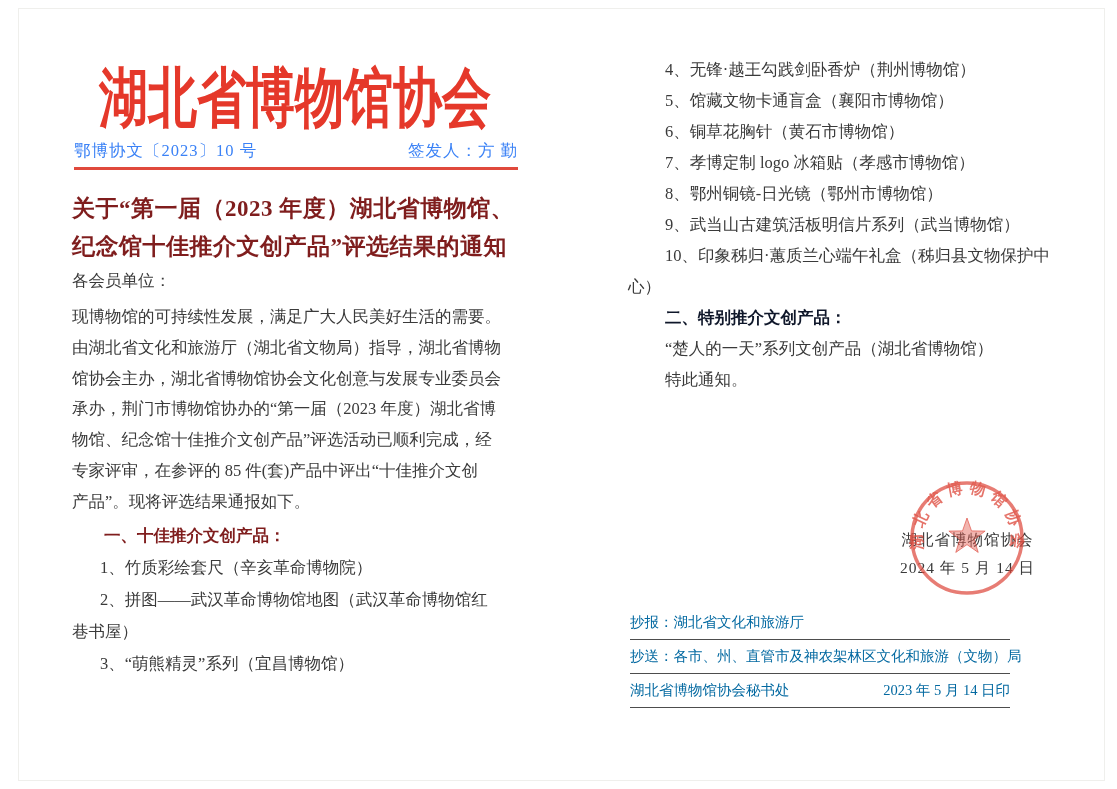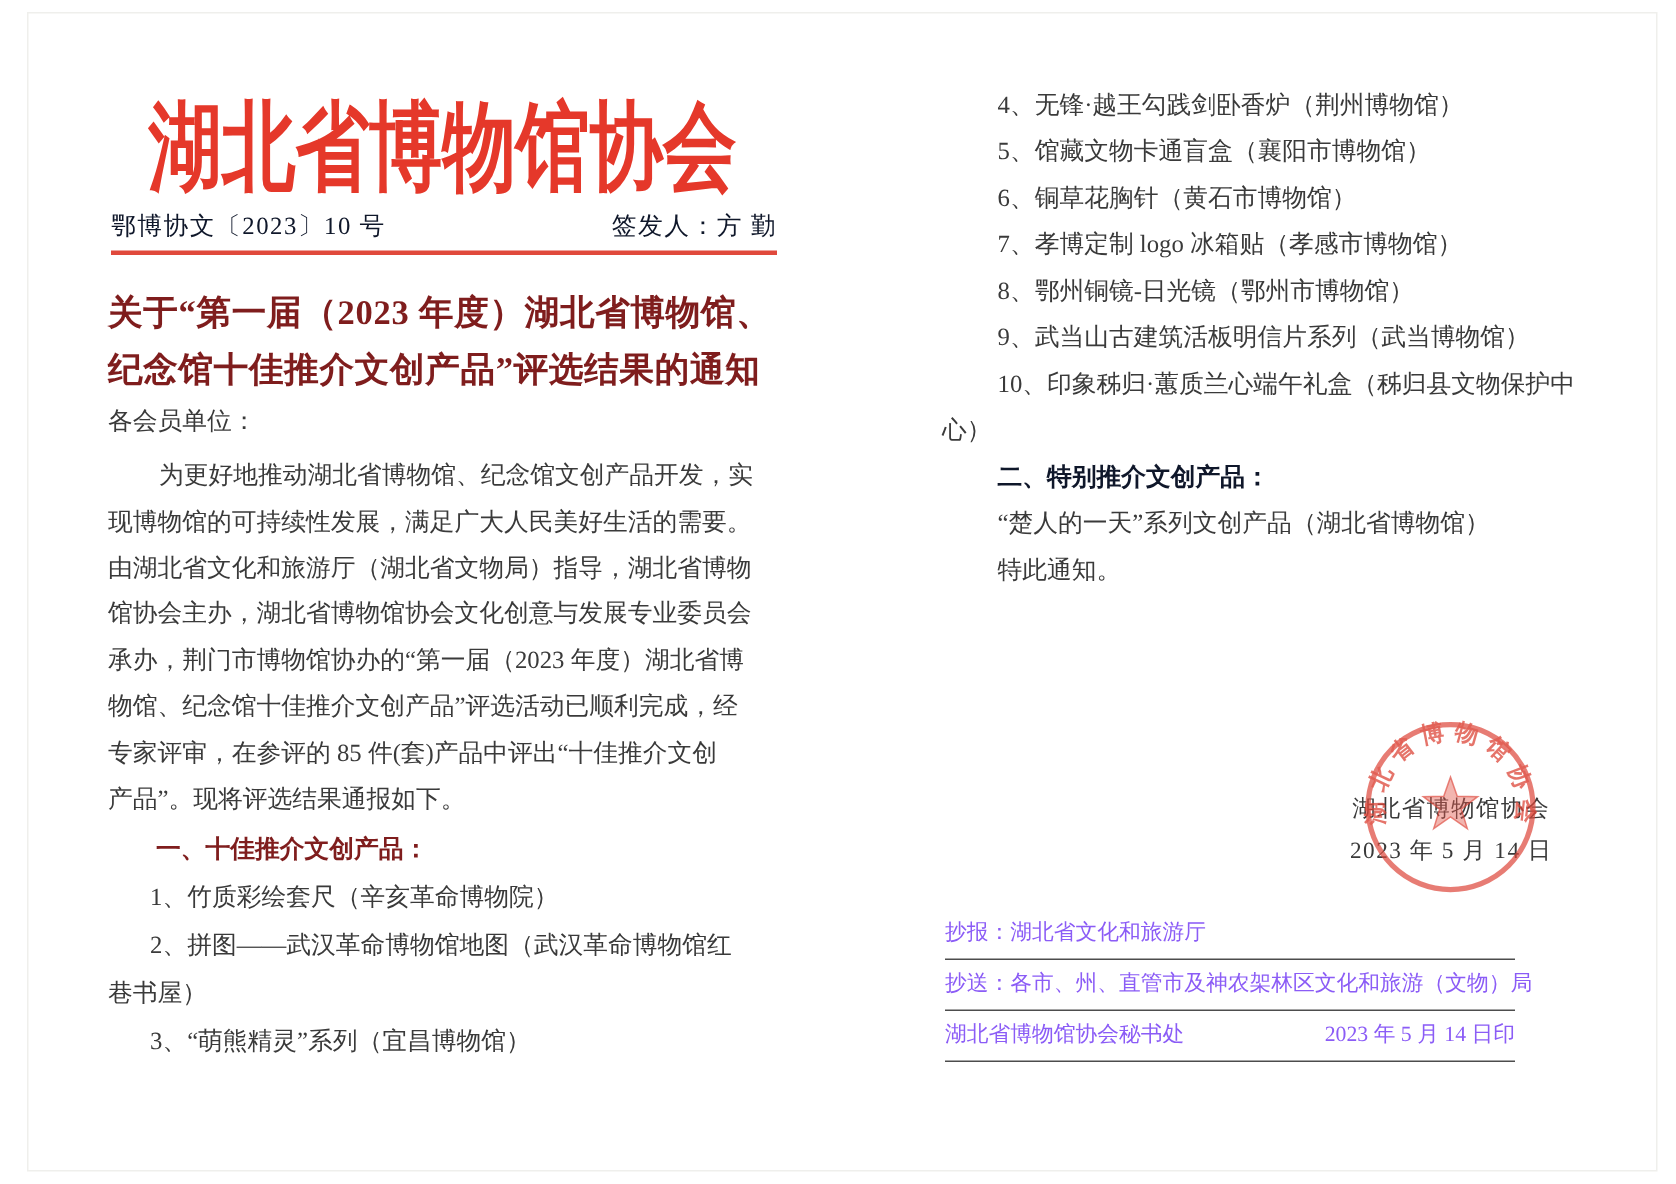--- a/index.html
+++ b/index.html
@@ -30,21 +30,21 @@
     transform: scaleY(1.32);
     transform-origin: center top;
     white-space: nowrap;
   }
   .meta-row {
     position: absolute;
     left: 74px; top: 140px; width: 444px;
     display: flex;
     justify-content: space-between;
     font-size: 16.5px;
-    color: #0f172a;
+    color: #3b82f6;
     letter-spacing: 1px;
   }
   .red-rule {
     position: absolute;
     left: 74px; top: 167px; width: 444px; height: 3px;
     background: #e0493c;
   }
   .left-flow {
     position: absolute;
     left: 72px; top: 190px; width: 450px;
@@ -97,21 +97,21 @@
     position: absolute;
     left: 897px; top: 468px;
     width: 140px; height: 140px;
     opacity: 0.88;
   }
   
   .footer {
     position: absolute;
     left: 630px; top: 606px; width: 380px;
     font-size: 14.5px;
-    color: #8b5cf6;
+    color: #0369a1;
   }
   .footer-row {
     height: 33px;
     line-height: 33px;
     border-bottom: 1.5px solid #4d4d4d;
     white-space: nowrap;
   }
   .footer-row.split { display: flex; justify-content: space-between; }
 </style>
 </head>
@@ -127,21 +127,20 @@
     <span>签发人：方 勤</span>
   </div>
 
   <div class="red-rule"></div>
 
   <div class="left-flow">
     <div class="doc-title-line">关于“第一届（2023 年度）湖北省博物馆、</div>
     <div class="doc-title-line">纪念馆十佳推介文创产品”评选结果的通知</div>
     <div class="salutation">各会员单位：</div>
     <div class="body-block">
-      <div class="body-line indent2">为更好地推动湖北省博物馆、纪念馆文创产品开发，实</div>
       <div class="body-line">现博物馆的可持续性发展，满足广大人民美好生活的需要。</div>
       <div class="body-line">由湖北省文化和旅游厅（湖北省文物局）指导，湖北省博物</div>
       <div class="body-line">馆协会主办，湖北省博物馆协会文化创意与发展专业委员会</div>
       <div class="body-line">承办，荆门市博物馆协办的“第一届（2023 年度）湖北省博</div>
       <div class="body-line">物馆、纪念馆十佳推介文创产品”评选活动已顺利完成，经</div>
       <div class="body-line">专家评审，在参评的 85 件(套)产品中评出“十佳推介文创</div>
       <div class="body-line">产品”。现将评选结果通报如下。</div>
     </div>
     <div class="sec-heading">一、十佳推介文创产品：</div>
     <div class="item-line">1、竹质彩绘套尺（辛亥革命博物院）</div>
@@ -159,21 +158,21 @@
     <div class="r-item">9、武当山古建筑活板明信片系列（武当博物馆）</div>
     <div class="r-item">10、印象秭归·蕙质兰心端午礼盒（秭归县文物保护中</div>
     <div class="r-item r-wrap">心）</div>
     <div class="r-heading">二、特别推介文创产品：</div>
     <div class="r-item">“楚人的一天”系列文创产品（湖北省博物馆）</div>
     <div class="r-item">特此通知。</div>
   </div>
 
   <div class="signature">
     <div>湖北省博物馆协会</div>
-    <div>2023 年 5 月 14 日</div>
+    <div>2024 年 5 月 14 日</div>
   </div>
 
   <svg class="seal" viewBox="0 0 140 140" xmlns="http://www.w3.org/2000/svg">
     <circle cx="70" cy="70" r="55" fill="none" stroke="#dd4639" stroke-width="3.5" opacity="0.8"></circle>
     <polygon points="70,50 74.5,62.9 88.1,63.1 77.2,71.4 81.2,84.4 70,76.6 58.8,84.4 62.8,71.4 51.9,63.1 65.5,62.9" fill="#e2564a" fill-opacity="0.5" stroke="#dd4639" stroke-opacity="0.75" stroke-width="1"></polygon>
     <path id="seal-arc" d="M 27.7,85.4 A 45,45 0 1 1 112.3,85.4" fill="none"></path>
     <text font-size="15.5" fill="#dd4639" opacity="0.85" font-weight="bold" letter-spacing="5.5" font-family="Liberation Serif, serif">
       <textPath href="#seal-arc" startOffset="4">湖北省博物馆协会</textPath>
     </text>
   </svg>

